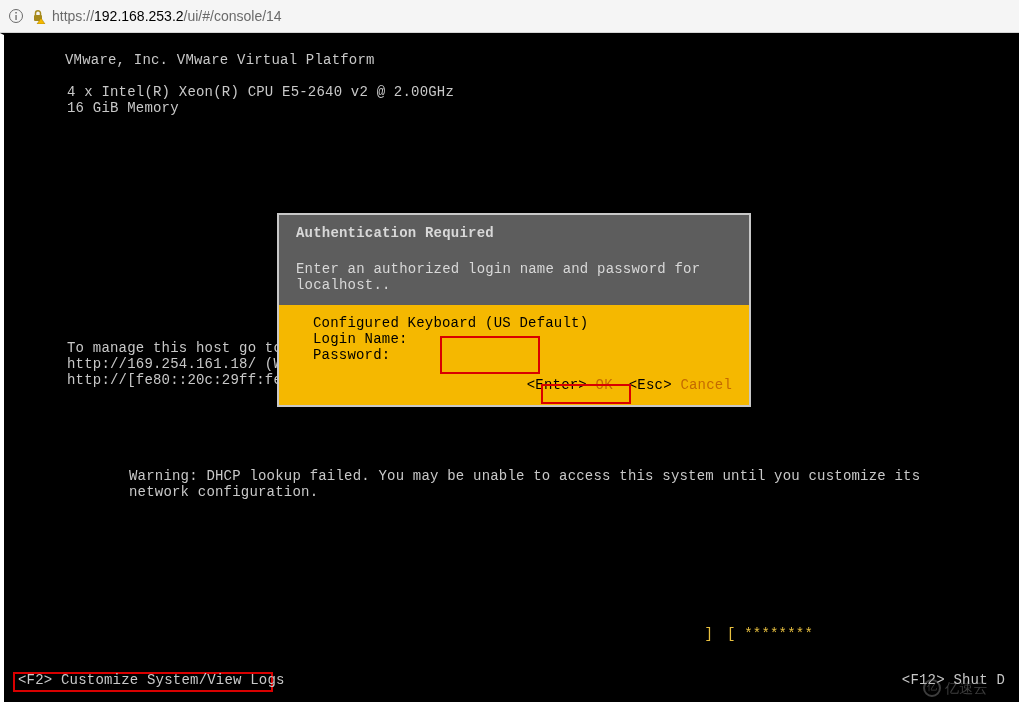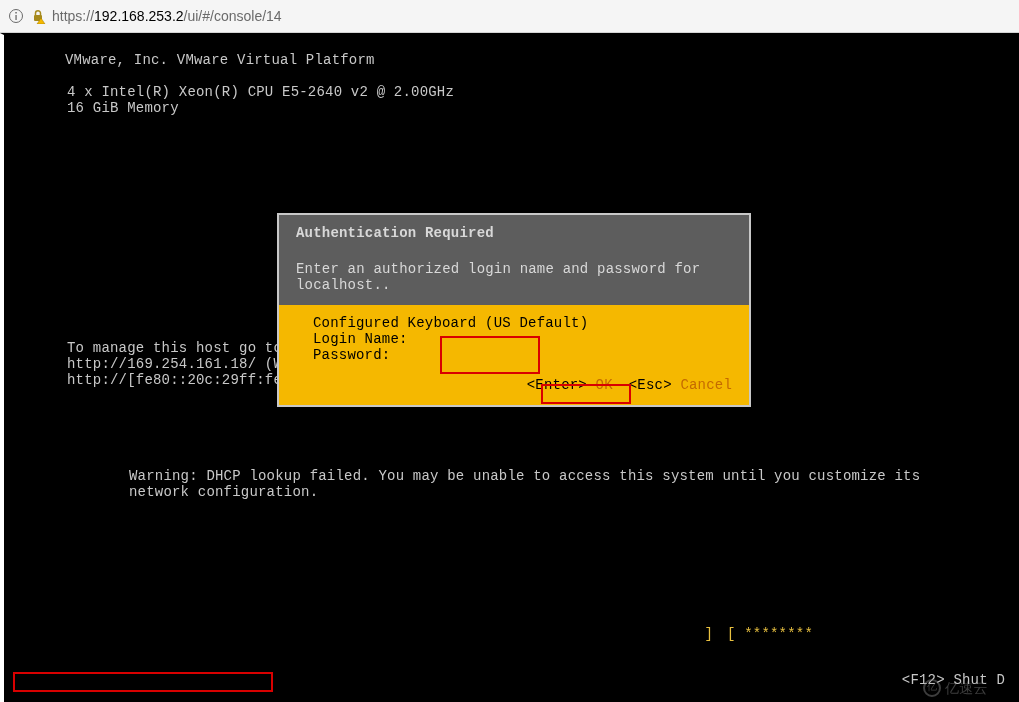--- a/index.html
+++ b/index.html
@@ -151,19 +151,20 @@
         <span class="action"><span class="key">&lt;Enter&gt;</span><span class="lbl"> OK</span></span>
         <span class="action"><span class="key">&lt;Esc&gt;</span><span class="lbl"> Cancel</span></span>
       </div>
     </div>
   </div>
 
   <div class="red-box1"></div>
   <div class="red-box2"></div>
   <div class="red-box3"></div>
 
+  <div class="footer-left">&lt;F2&gt; Customize System/View Logs</div>
   <div class="footer-right">&lt;F12&gt; Shut D</div>
 
   <div class="watermark">
     <span class="logo">亿</span>
     <span class="wm-text">亿速云</span>
   </div>
 </div>
 
 </body></html>

